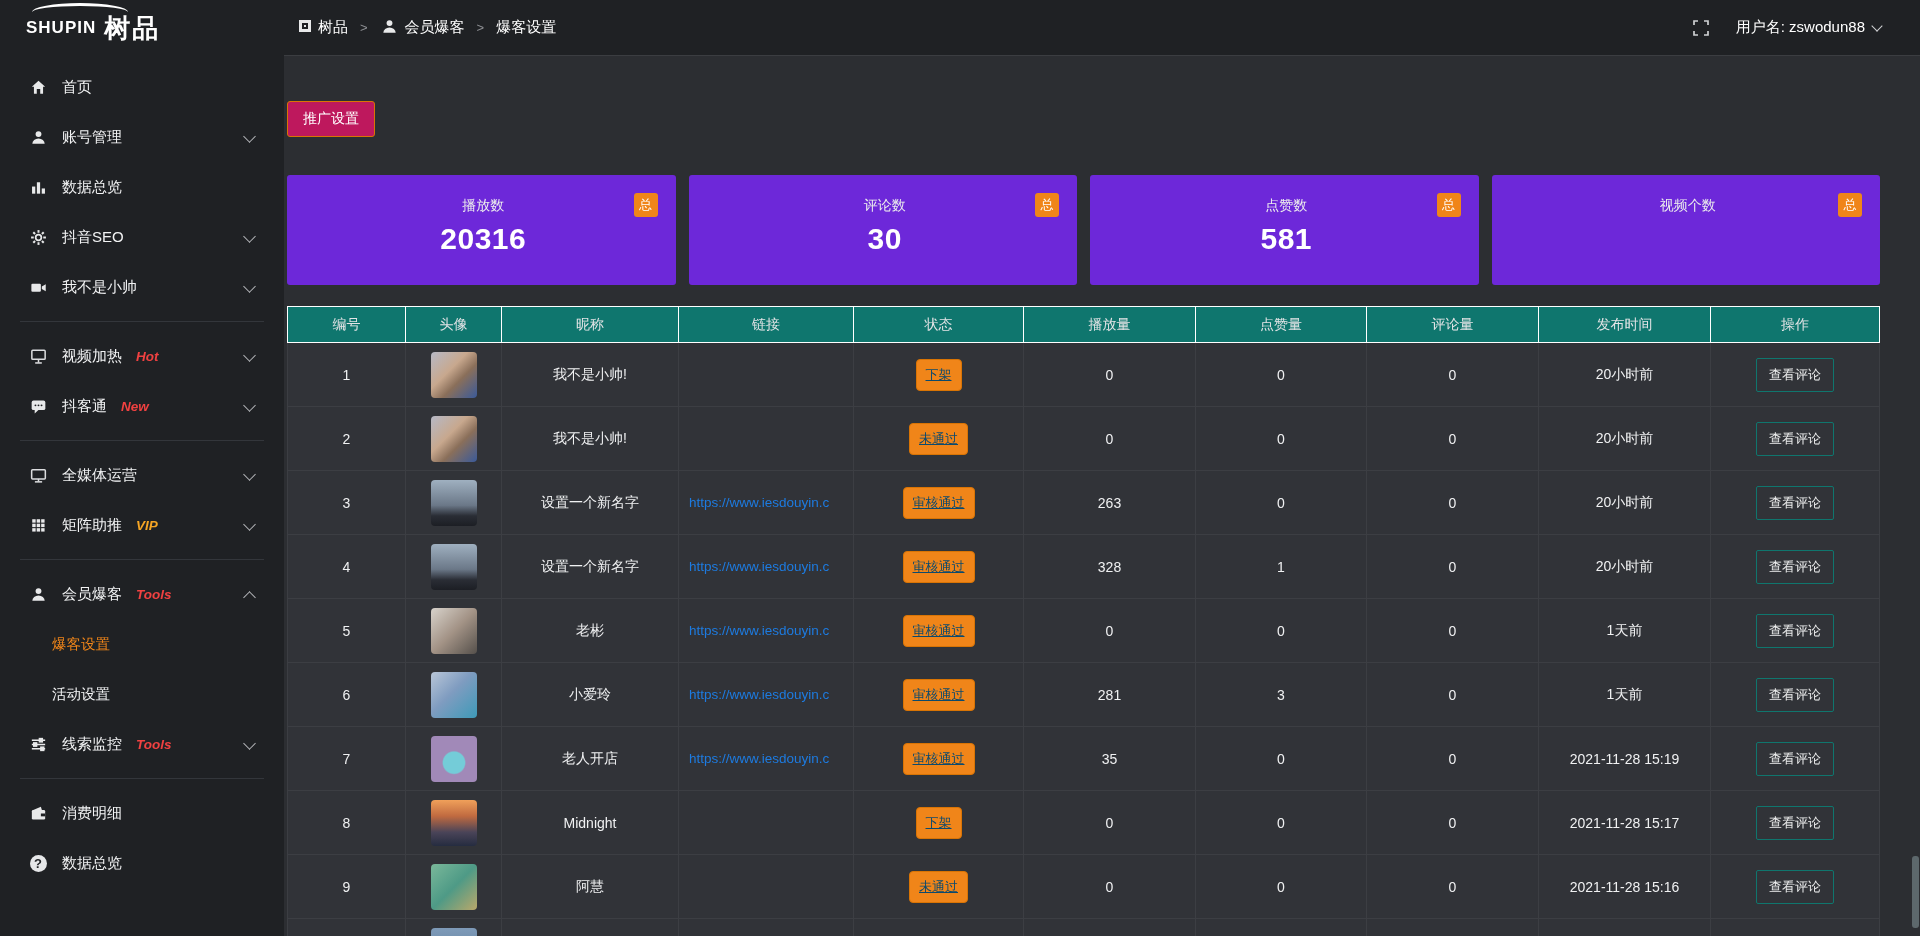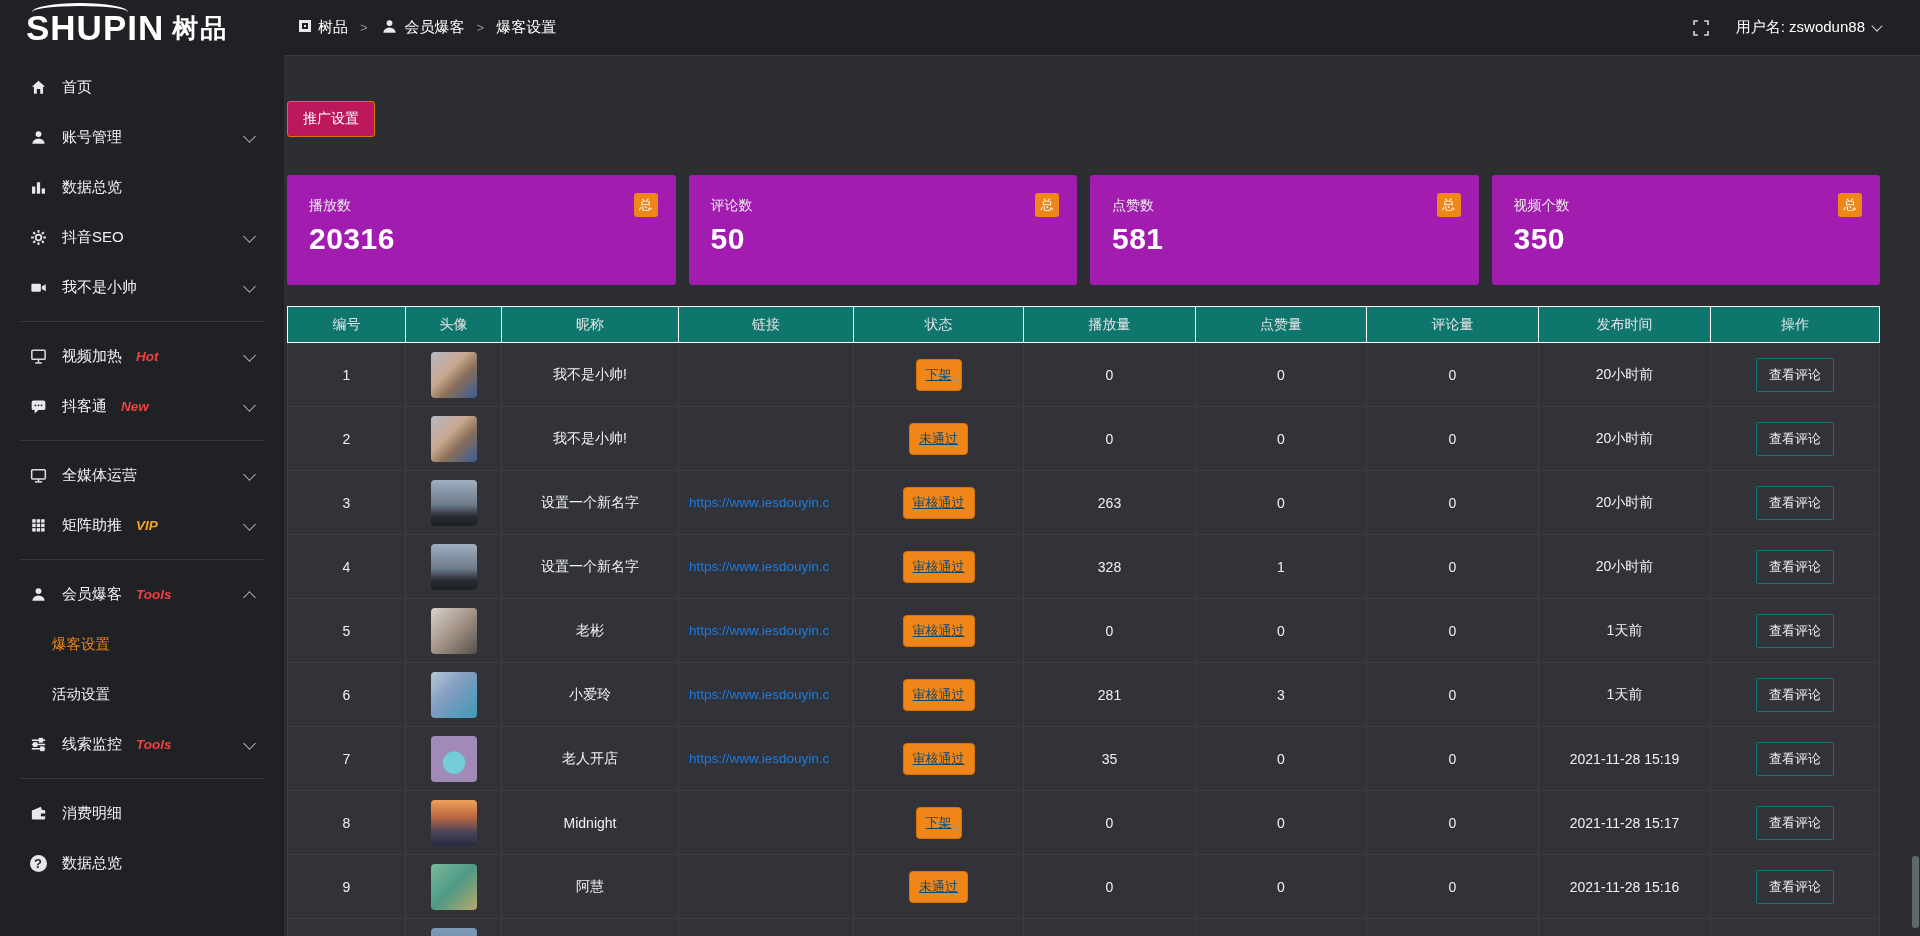--- a/index.html
+++ b/index.html
@@ -6,21 +6,21 @@
   html,body { width:1920px; height:936px; overflow:hidden; }
   body {
     font-family:"Liberation Sans","DejaVu Sans",sans-serif;
     background:#2c2e32; color:#fff; display:flex; position:relative;
   }
   
   .sidebar { width:284px; flex-shrink:0; background:#1f2124; height:936px; position:relative; z-index:2; }
   .logo { height:56px; display:flex; align-items:center; padding-left:26px; position:relative; }
   .logo-arc { position:absolute; left:32px; top:3px; width:96px; height:18px;
     border-top:3px solid #fff; border-radius:50%; }
-  .logo-en { font-size:35px; font-weight:bold; letter-spacing:1px; }
+  .logo-en { font-size:17px; font-weight:bold; letter-spacing:1px; }
   .logo-cn { font-size:26px; font-weight:bold; margin-left:8px; letter-spacing:2px; }
   .nav { padding-top:6px; }
   .nav-item { height:50px; display:flex; align-items:center; padding:0 28px; position:relative; cursor:pointer; }
   .nav-icon { width:20px; height:20px; display:inline-flex; align-items:center; justify-content:center; margin-right:14px; flex-shrink:0; }
   .nav-icon svg { display:block; }
   .nav-label { font-size:15px; color:#f2f3f4; white-space:nowrap; }
   .nav-tag { font-size:13.5px; font-weight:bold; font-style:italic; margin-left:14px; }
   .chev { width:9px; height:9px; border-right:1.6px solid #b4b6b9; border-bottom:1.6px solid #b4b6b9;
     position:absolute; right:30px; }
   .chev.down { transform:rotate(45deg); top:20px; }
@@ -41,21 +41,21 @@
   .fs-icon { width:18px; height:18px; cursor:pointer; }
   .user-chip { display:flex; align-items:center; gap:8px; font-size:15px; cursor:pointer; }
   .user-caret { width:8px; height:8px; border-right:1.5px solid #cfd1d3; border-bottom:1.5px solid #cfd1d3;
     transform:rotate(45deg); margin-top:-4px; }
   
   .content { flex:1; padding:0 41px 0 3px; overflow:hidden; }
   .promo-btn { margin-top:45px; display:inline-block; background:#be185d; border:1px solid #d97404;
     color:#fff; font-size:14px; padding:8px 15px; border-radius:3px; cursor:pointer;
     font-family:inherit; }
   .cards { display:flex; gap:13px; margin-top:38px; }
-  .card { flex:1; height:110px; background:#a21caf; border-radius:3px; padding:22px 18px 0 22px; position:relative; }
+  .card { flex:1; height:110px; background:#6d28d9; border-radius:3px; padding:22px 18px 0 22px; position:relative;text-align:center; }
   .card-label { font-size:14px; color:#eceded; }
   .card-value { font-size:30px; font-weight:bold; color:#fff; margin-top:7px; letter-spacing:0.5px; }
   .card-badge { position:absolute; top:18px; right:18px; width:24px; height:24px; background:#f08519;
     border-radius:3px; color:#fff; font-size:13px; display:flex; align-items:center; justify-content:center; }
   
   .table-wrap { margin-top:21px; }
   table { width:100%; border-collapse:collapse; table-layout:fixed; background:#313338; }
   th { height:36px; background:#0f766e; color:#e3e4e6; font-size:14px; font-weight:normal;
     border:1px solid #ffffff; }
   td { height:64px; text-align:center; color:#f0f1f2; font-size:14px; border:1px solid #3c3e43;
@@ -288,31 +288,30 @@
     <button class="promo-btn">推广设置</button>
 
     <div class="cards" id="cards">
         <div class="card">
           <div class="card-label">播放数</div>
           <div class="card-value">20316</div>
           <div class="card-badge">总</div>
         </div>
         <div class="card">
           <div class="card-label">评论数</div>
-          <div class="card-value">50</div>
+          <div class="card-value">30</div>
           <div class="card-badge">总</div>
         </div>
         <div class="card">
           <div class="card-label">点赞数</div>
           <div class="card-value">581</div>
           <div class="card-badge">总</div>
         </div>
         <div class="card">
           <div class="card-label">视频个数</div>
-          <div class="card-value">350</div>
           <div class="card-badge">总</div>
         </div>
       </div>
 
     <div class="table-wrap">
       <table>
         <colgroup>
           <col style="width:118px">
             <col style="width:96px">
             <col style="width:177px">

